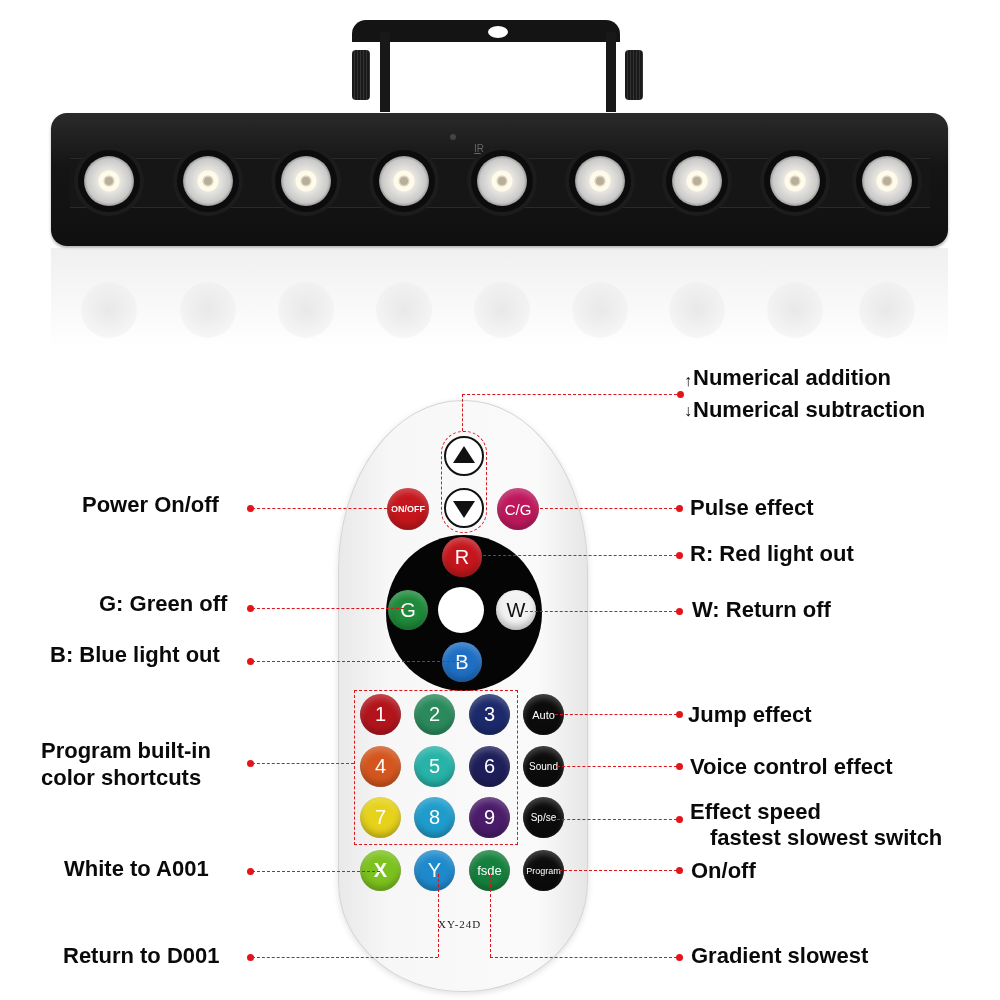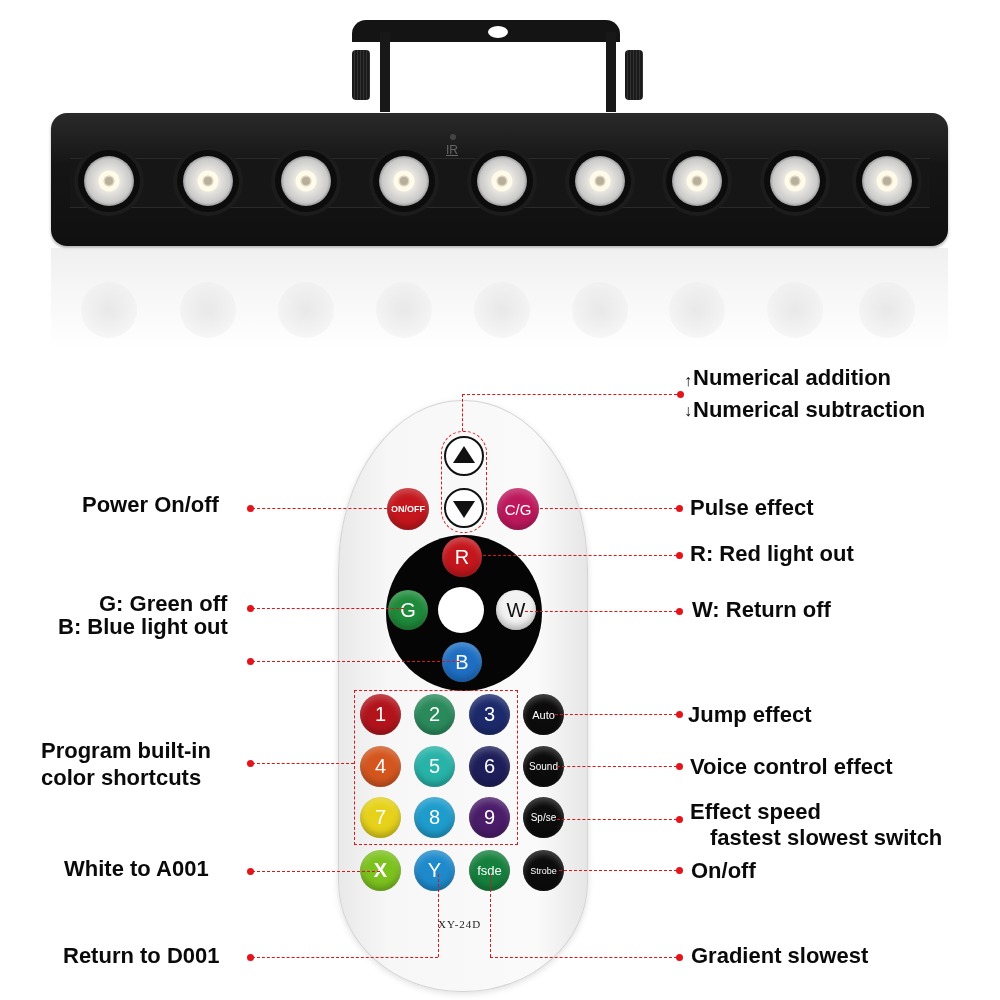--- a/index.html
+++ b/index.html
@@ -11,21 +11,21 @@
   .bracket-arm { width:10px; height:80px; top:32px; background:#181818; }
   .knob { width:18px; height:50px; top:50px; background:repeating-linear-gradient(90deg,#1a1a1a 0 2px,#333 2px 3px); border-radius:4px; }
   
   .bar { left:51px; top:113px; width:897px; height:133px; background:linear-gradient(#2a2a2a,#151515 40%,#101010); border-radius:16px; box-shadow:0 2px 3px rgba(0,0,0,.3); }
   .bar-strip { left:70px; top:158px; width:860px; height:48px; background:#161616; border-top:1px solid #2a2a2a; border-bottom:1px solid #2a2a2a; }
   .led { width:62px; height:62px; border-radius:50%; background:#0c0c0c; box-shadow:0 0 0 4px #1c1c1c; }
   .led-lens { position:absolute; left:6px; top:6px; width:50px; height:50px; border-radius:50%;
     background:radial-gradient(circle at 50% 50%, #d9d4c4 0 5px, #fffbe8 6px 10px, #e8e6e0 11px, #c9c9c9 22px, #9a9a9a 25px); }
   .led-dot { position:absolute; left:21px; top:21px; width:8px; height:8px; border-radius:50%; background:#b9ae99; }
   .ir-dot { left:450px; top:134px; width:6px; height:6px; border-radius:50%; background:#444; }
-  .ir-label { left:446px; top:143px; font-size:12px; color:#666;text-decoration:underline; }
+  .ir-label { left:474px; top:143px; font-size:10px; color:#666;text-decoration:underline; }
   .reflection { left:51px; top:248px; width:897px; height:100px; background:linear-gradient(rgba(230,230,230,.6),rgba(255,255,255,0)); }
   .refl-led { width:56px; height:56px; border-radius:50%; background:radial-gradient(circle, rgba(225,225,225,.7), rgba(245,245,245,.2)); }
 
   
   .remote { left:338px; top:400px; width:248px; height:590px; background:linear-gradient(90deg,#e9e9e9,#f7f7f7 20%,#fafafa 80%,#e6e6e6);
     border-radius:124px 124px 124px 124px / 170px 170px 110px 110px; border:1px solid #d4d4d4; box-shadow:0 2px 6px rgba(0,0,0,.12); }
   .btn { position:absolute; border-radius:50%; display:flex; align-items:center; justify-content:center; color:#fff; font-family:"Liberation Sans", sans-serif;
     box-shadow: inset 0 -4px 6px rgba(0,0,0,.25), inset 0 4px 6px rgba(255,255,255,.25); }
   .arrow-btn { width:36px; height:36px; border:2px solid #111; background:#fff; box-shadow:none; }
   .tri-up { width:0; height:0; border-left:11px solid transparent; border-right:11px solid transparent; border-bottom:17px solid #111; margin-top:-3px; }
@@ -168,21 +168,21 @@
 <div class="btn" style="left:523px;top:694px;width:41px;height:41px;background:#0c0c0c;font-size:11px;">
     <span>Auto</span>
   </div>
 <div class="btn" style="left:523px;top:746px;width:41px;height:41px;background:#0c0c0c;font-size:10px;">
     <span>Sound</span>
   </div>
 <div class="btn" style="left:523px;top:797px;width:41px;height:41px;background:#0c0c0c;font-size:10px;">
     <span>Sp/se</span>
   </div>
 <div class="btn" style="left:523px;top:850px;width:41px;height:41px;background:#0c0c0c;font-size:9px;">
-    <span>Strobe</span>
+    <span>Program</span>
   </div>
 
 <div class="btn" style="left:360px;top:850px;width:41px;height:41px;background:#7cc21e;font-size:20px;font-weight:bold;">
     <span>X</span>
   </div>
 <div class="btn" style="left:414px;top:850px;width:41px;height:41px;background:#1e8acc;font-size:20px;">
     <span>Y</span>
   </div>
 <div class="btn" style="left:469px;top:850px;width:41px;height:41px;background:#15803d;font-size:13px;">
     <span>fsde</span>
@@ -240,21 +240,21 @@
 
 <div class="updown-arrows">↑<br>↓</div>
 <div class="label" style="left:693px;top:365px;">Numerical addition</div>
 <div class="label" style="left:693px;top:397px;">Numerical subtraction</div>
 
 <div class="label" style="left:82px;top:492px;">Power On/off</div>
 <div class="label" style="left:690px;top:495px;">Pulse effect</div>
 <div class="label" style="left:690px;top:541px;">R: Red light out</div>
 <div class="label" style="left:99px;top:591px;">G: Green off</div>
 <div class="label" style="left:692px;top:597px;">W: Return off</div>
-<div class="label" style="left:50px;top:614px;margin-left:8px;">B: Blue light out</div>
+<div class="label" style="left:50px;top:642px;">B: Blue light out</div>
 <div class="label" style="left:688px;top:702px;">Jump effect</div>
 <div class="label" style="left:41px;top:738px;">Program built-in</div>
 <div class="label" style="left:41px;top:765px;">color shortcuts</div>
 <div class="label" style="left:690px;top:754px;">Voice control effect</div>
 <div class="label" style="left:690px;top:799px;">Effect speed</div>
 <div class="label" style="left:690px;top:825px;margin-left:20px;">fastest slowest switch</div>
 <div class="label" style="left:64px;top:856px;">White to A001</div>
 <div class="label" style="left:691px;top:858px;">On/off</div>
 <div class="label" style="left:63px;top:943px;">Return to D001</div>
 <div class="label" style="left:691px;top:943px;">Gradient slowest</div>

